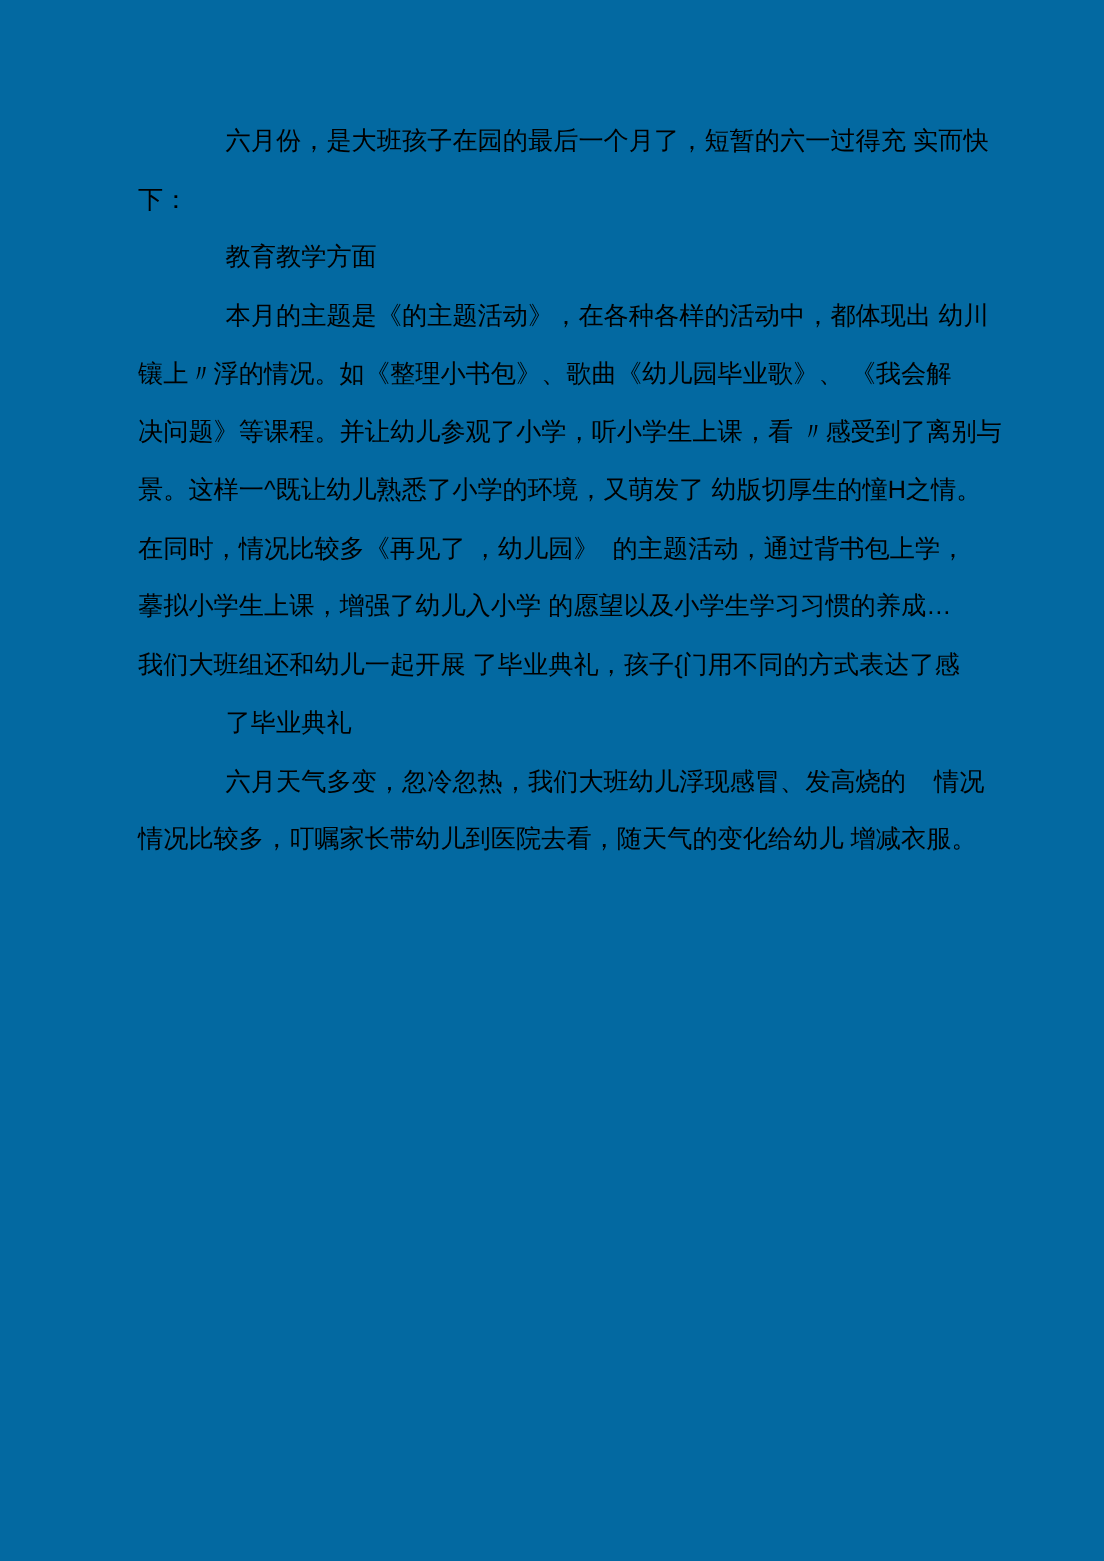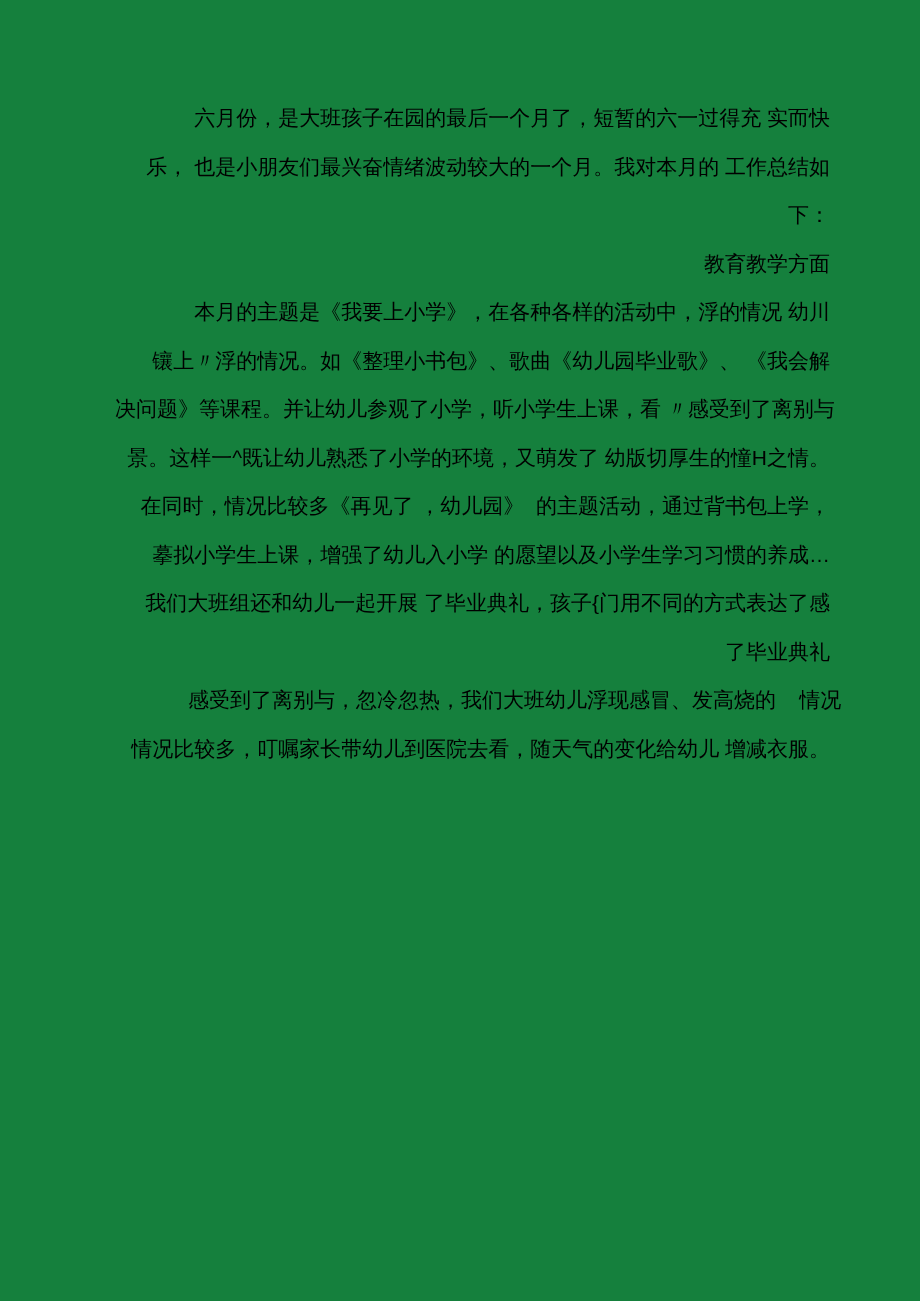--- a/index.html
+++ b/index.html
@@ -9,22 +9,21 @@
   body {
     width: 920px;
     height: 1301px;
     background: #ffffff;
     overflow: hidden;
   }
   .page {
     position: relative;
     width: 920px;
     height: 1301px;
-    background: #15803d;
-    text-align: right;
+    background: #0369a1;
   }
   .text-block {
     position: absolute;
     top: 94px;
     left: 115px;
     right: 90px;
     font-family: "Liberation Sans", sans-serif;
     font-size: 21px;
     color: #000000;
   }
@@ -37,27 +36,26 @@
   .line.indent {
     padding-left: 73px;
   }
 </style>
 </head>
 <body>
 
 <div class="page">
   <div class="text-block" id="lines-container">
       <div class="line indent">六月份，是大班孩子在园的最后一个月了，短暂的六一过得充 实而快</div>
-      <div class="line">乐， 也是小朋友们最兴奋情绪波动较大的一个月。我对本月的 工作总结如</div>
       <div class="line">下：</div>
       <div class="line indent">教育教学方面</div>
-      <div class="line indent">本月的主题是《我要上小学》，在各种各样的活动中，浮的情况 幼川</div>
+      <div class="line indent">本月的主题是《的主题活动》，在各种各样的活动中，都体现出 幼川</div>
       <div class="line">镶上〃浮的情况。如《整理小书包》、歌曲《幼儿园毕业歌》、 《我会解</div>
       <div class="line">决问题》等课程。并让幼儿参观了小学，听小学生上课，看 〃感受到了离别与</div>
       <div class="line">景。这样一^既让幼儿熟悉了小学的环境，又萌发了 幼版切厚生的憧H之情。</div>
       <div class="line">在同时，情况比较多《再见了 ，幼儿园》  的主题活动，通过背书包上学，</div>
       <div class="line">摹拟小学生上课，增强了幼儿入小学 的愿望以及小学生学习习惯的养成…</div>
       <div class="line">我们大班组还和幼儿一起开展 了毕业典礼，孩子{门用不同的方式表达了感</div>
       <div class="line indent">了毕业典礼</div>
-      <div class="line indent">感受到了离别与，忽冷忽热，我们大班幼儿浮现感冒、发高烧的    情况</div>
+      <div class="line indent">六月天气多变，忽冷忽热，我们大班幼儿浮现感冒、发高烧的    情况</div>
       <div class="line">情况比较多，叮嘱家长带幼儿到医院去看，随天气的变化给幼儿 增减衣服。</div>
     </div>
 </div>
 
 </body></html>

